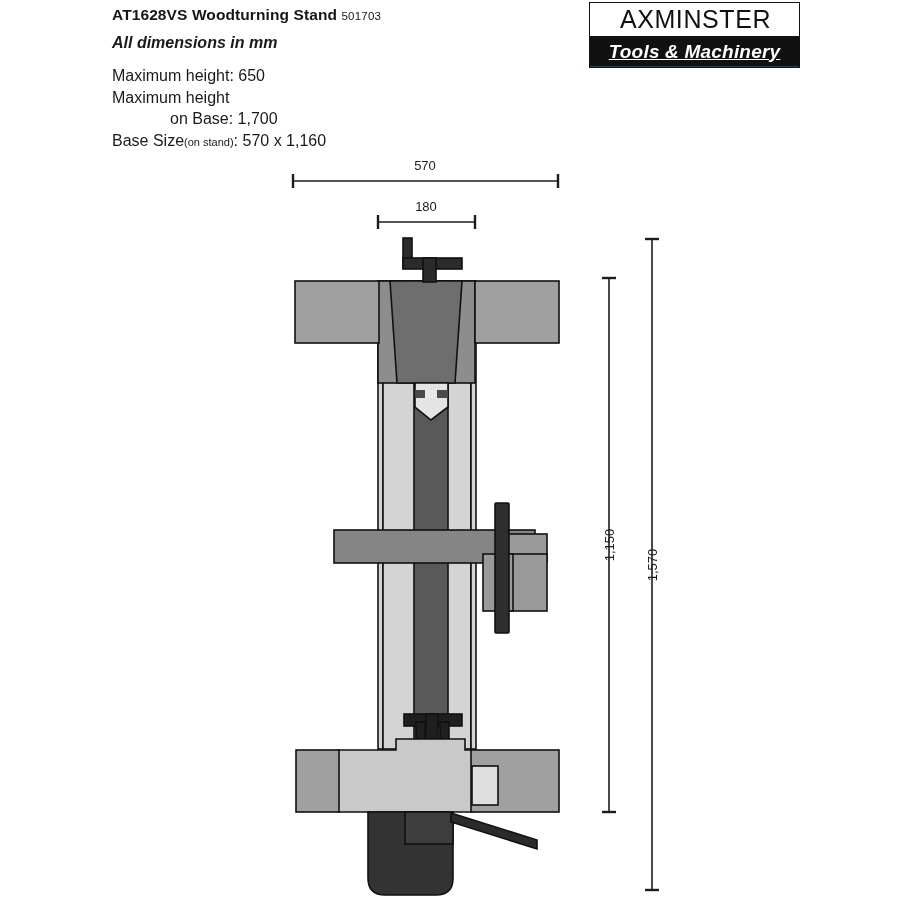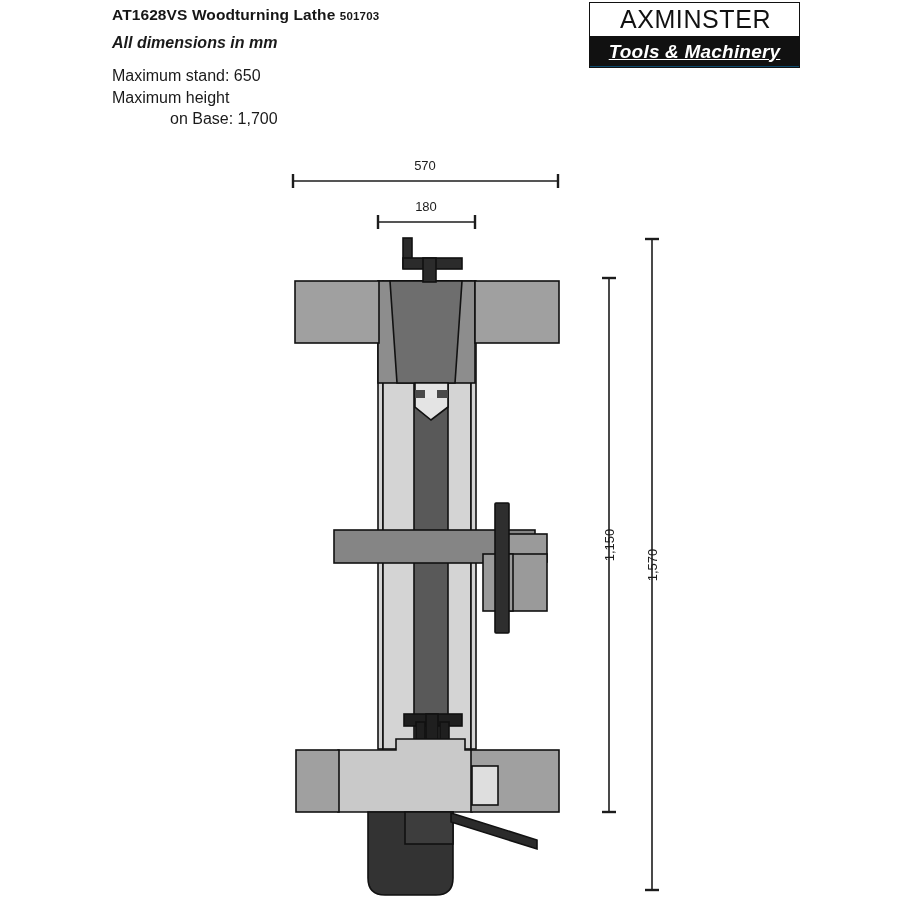--- a/index.html
+++ b/index.html
@@ -31,21 +31,21 @@
     font-weight: bold;
     letter-spacing: 0.1px;
     line-height: 22px;
     margin: 0;
     padding-top: 4px;
     color: #161616;
     white-space: nowrap;
   }
   .doc-title .code {
     font-size: 11.5px;
-    font-weight: bold;
+    font-weight: normal;
     letter-spacing: 0.2px;
   }
   .units-note {
     font-size: 16px;
     font-style: italic;
     font-weight: bold;
     color: #1a1a1a;
     margin: 0;
     padding-top: 9px;
     line-height: 14px;
@@ -126,35 +126,39 @@
     fill: #1c1c1c;
   }
 </style>
 </head>
 <body>
 
 <div id="page">
 
   <div class="title-block">
     <p class="doc-title">
-      <span>AT1628VS Woodturning Lathe</span>
+      <span>AT1628VS Woodturning Stand</span>
       <span class="code">501703</span>
     </p>
     <p class="units-note">All dimensions in mm</p>
     <ul class="spec-list">
       <li class="spec-row">
-        <span>Maximum stand:</span>
+        <span>Maximum height:</span>
         <span>650</span>
       </li>
       <li class="spec-row">
         <span>Maximum height</span>
       </li>
       <li class="spec-row indent">
         <span>on Base:</span>
         <span>1,700</span>
+      </li>
+      <li class="spec-row">
+        <span>Base Size</span><span class="small-note">(on stand)</span><span>:</span>
+        <span>570 x 1,160</span>
       </li>
     </ul>
   </div>
 
   <div class="logo">
     <div class="logo-top">
       <span class="logo-word">AXMINSTER</span>
     </div>
     <div class="logo-bottom">
       <span class="logo-sub">Tools &amp; Machinery</span>

